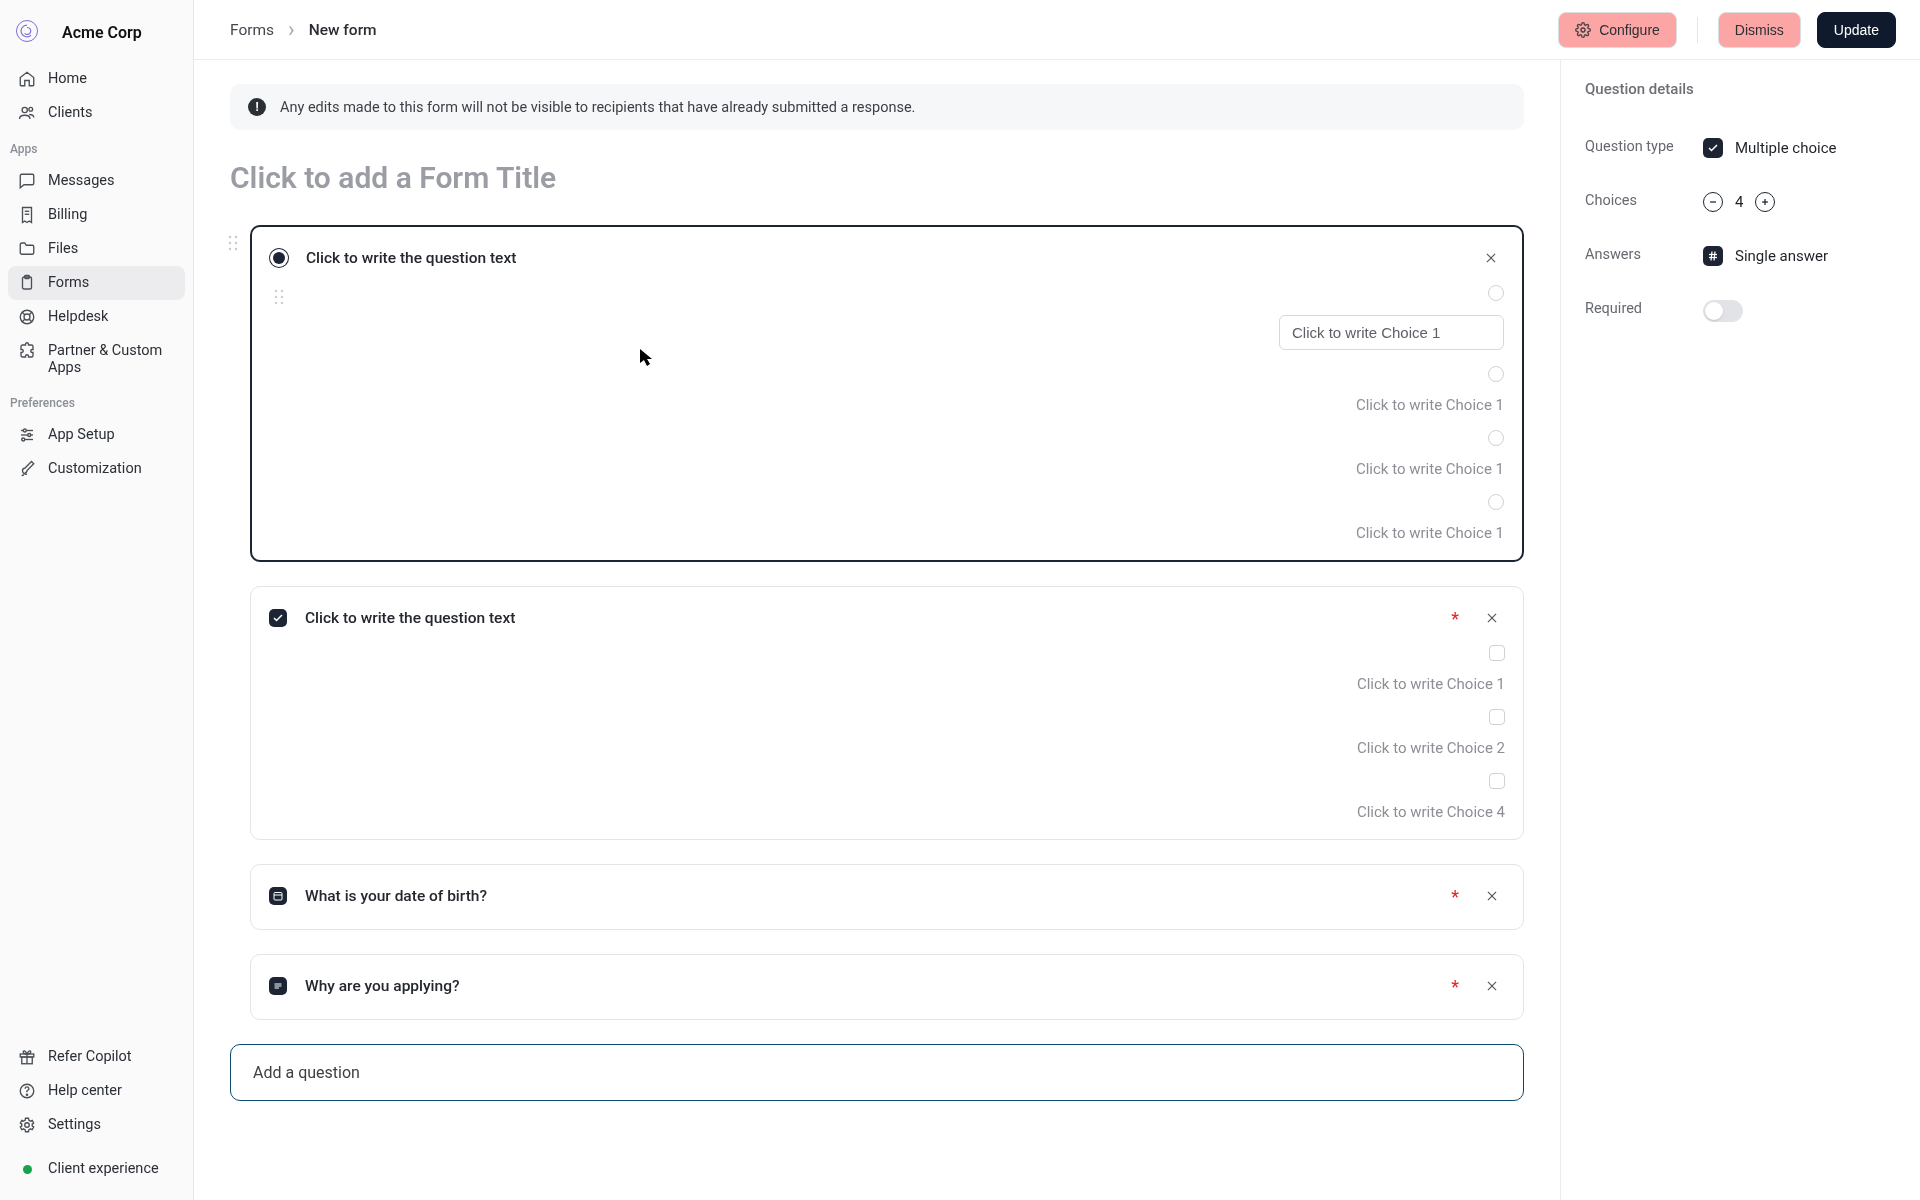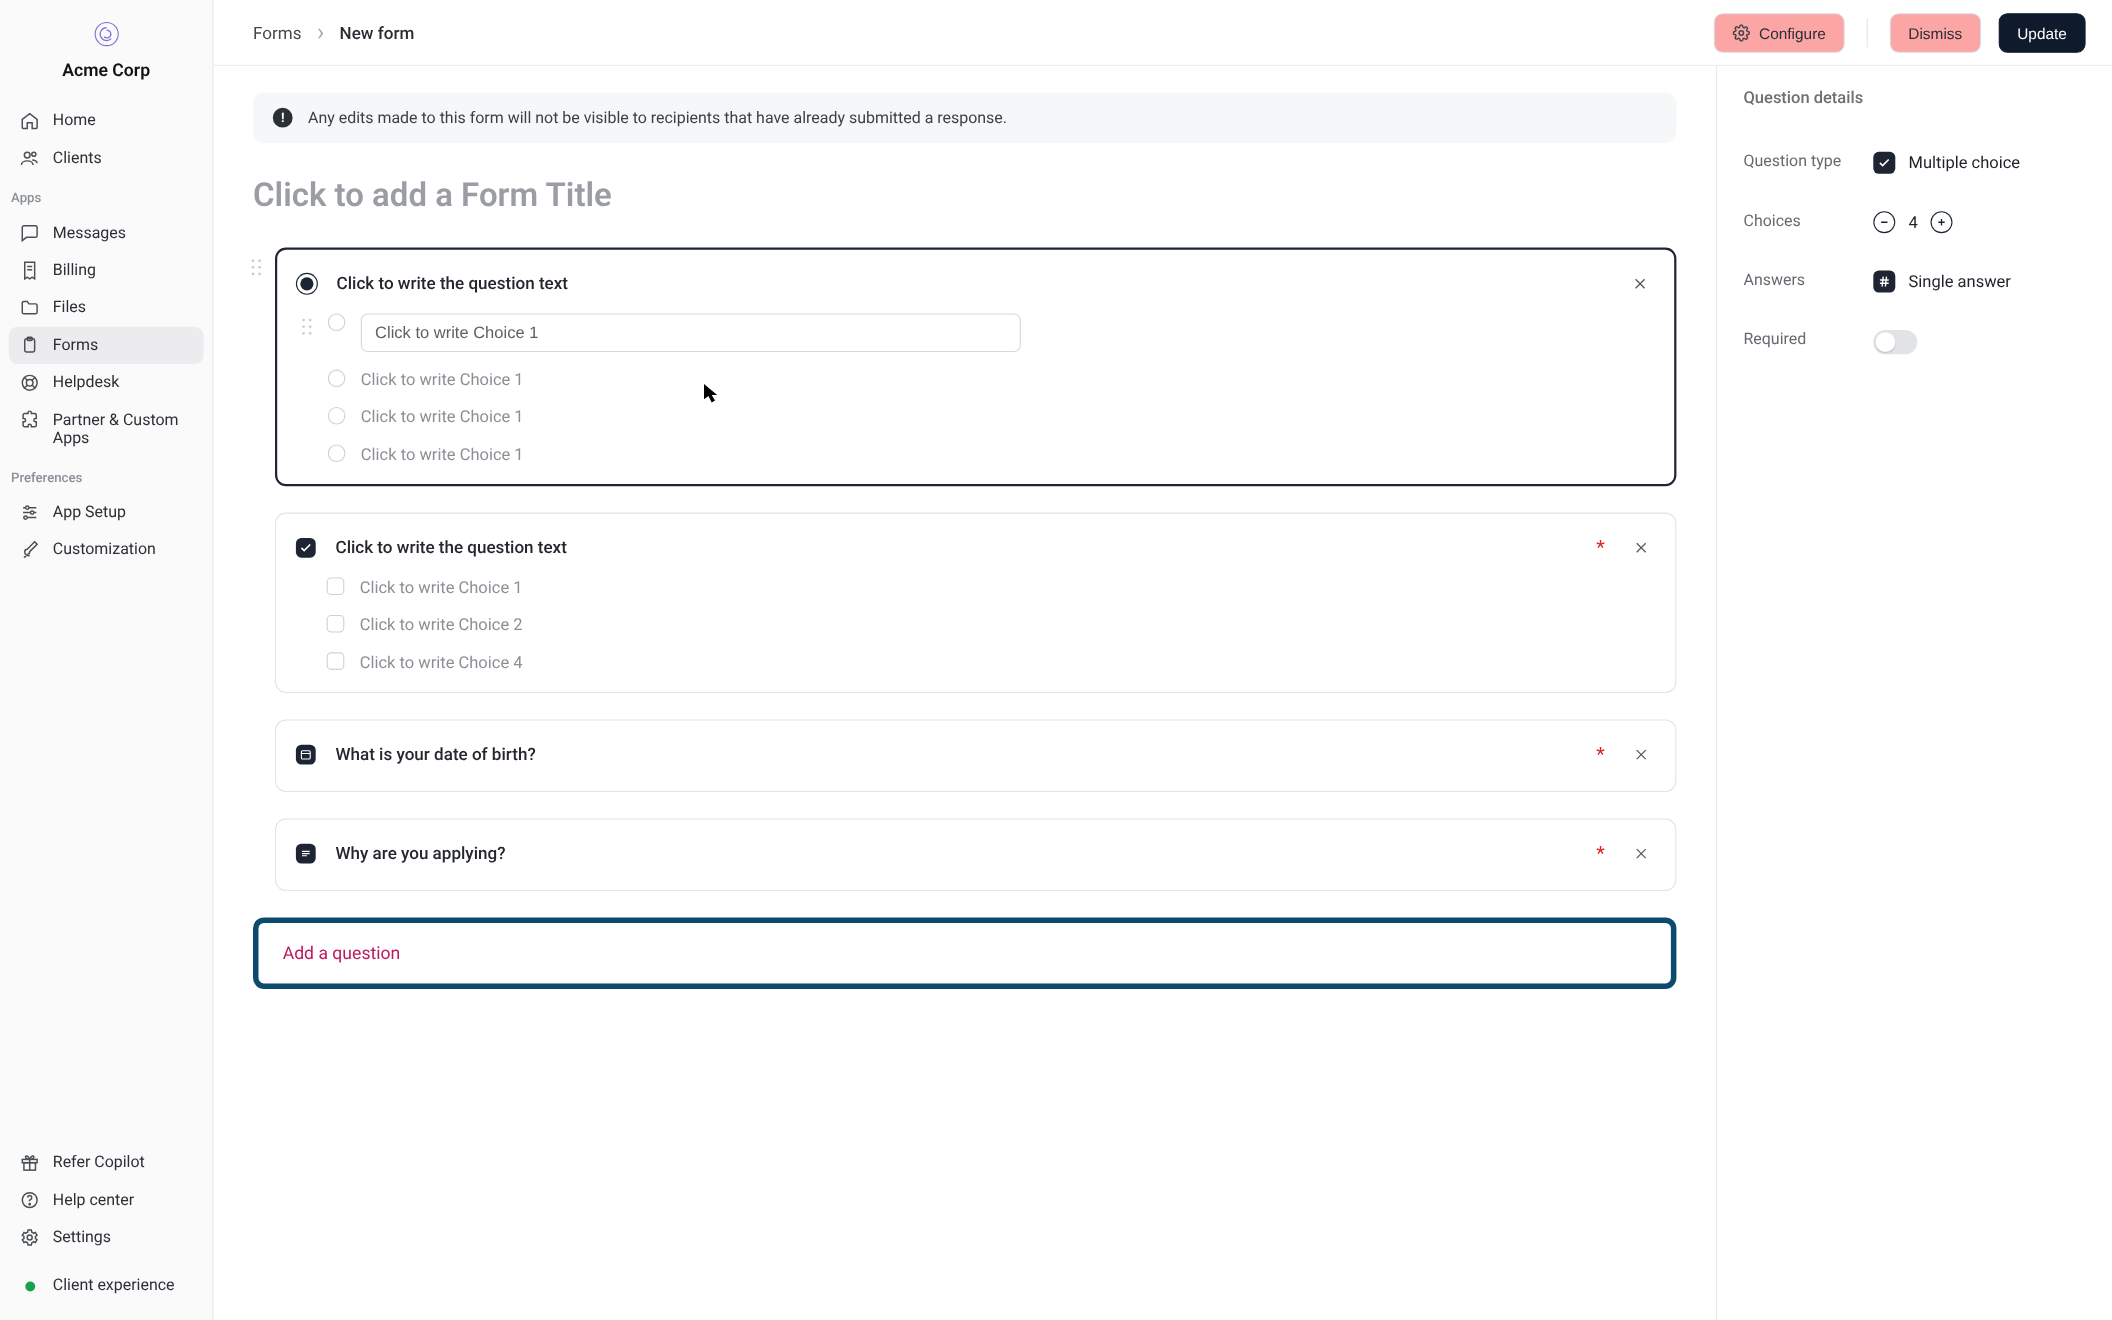--- a/index.html
+++ b/index.html
@@ -40,24 +40,23 @@
     width: 194px;
     background: #fafafa;
     border-right: 1px solid #e8e8ea;
     display: flex;
     flex-direction: column;
     padding-top: 10px;
     position: relative;
   }
   .brand {
     display: flex;
-    align-items: center;
-    gap: 12px;
+    align-items: flex-end;
+    gap: 24px;
     padding: 10px 16px 18px 16px;
-    flex-direction: column;
   }
   .brand-logo {
     width: 22px; height: 22px;
     border: 1.5px solid #7c6fd8;
     border-radius: 50%;
     display: flex; align-items: center; justify-content: center;
     color: #7c6fd8;
     font-size: 12px;
   }
   .brand-name { font-weight: 600; font-size: 16px; color: #111; }
@@ -217,23 +216,24 @@
   .q-close {
     width:26px;height:26px;
     display:flex;align-items:center;justify-content:center;
     color:#54575e; cursor:pointer; border-radius:6px;
     font-size: 17px;
   }
 
   .choices { padding: 12px 0 0 28px; display:flex; flex-direction:column; gap:16px; }
   .choice-row {
     display:flex;
-    align-items:flex-start;
+    align-items:flex-end;
     gap:14px;
     position:relative;
+    flex-direction:column;
   }
   .choice-drag {
     position:absolute; left:-24px; top:4px;
     color:#cbcdd2;
     display:none;
   }
   .choice-row.editing .choice-drag { display:block; }
   .choice-radio {
     width:16px;height:16px;border:1.5px solid #cfd1d6;border-radius:50%;
     flex:0 0 16px;
@@ -252,24 +252,24 @@
     border:1px solid #d7d8dd;
     border-radius:6px;
     padding:8px 12px;
     font-size:15px;
     color:#5d6067;
     max-width: 600px;
     background:#fff;
   }
 
   .add-q {
-    border:5px solid #0c4a6e;
+    border:1px solid #0c4a6e;
     border-radius:10px;
     padding:18px 22px;
-    color:#be185d;
+    color:#404040;
     font-size:16px;
     cursor:pointer;
   }
 
   
   .details h3 {
     font-size:15px;
     font-weight:500;
     color:#6d6f75;
     margin-bottom:40px;

